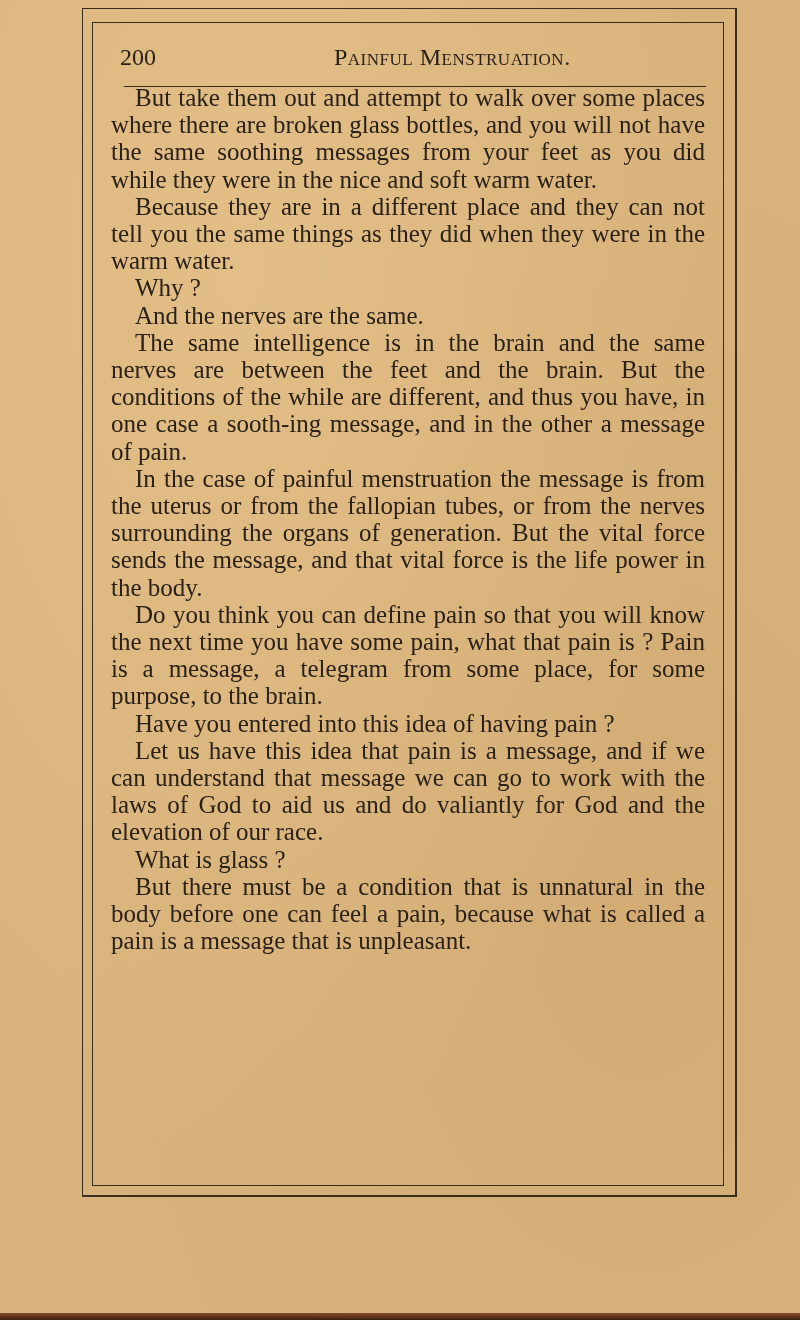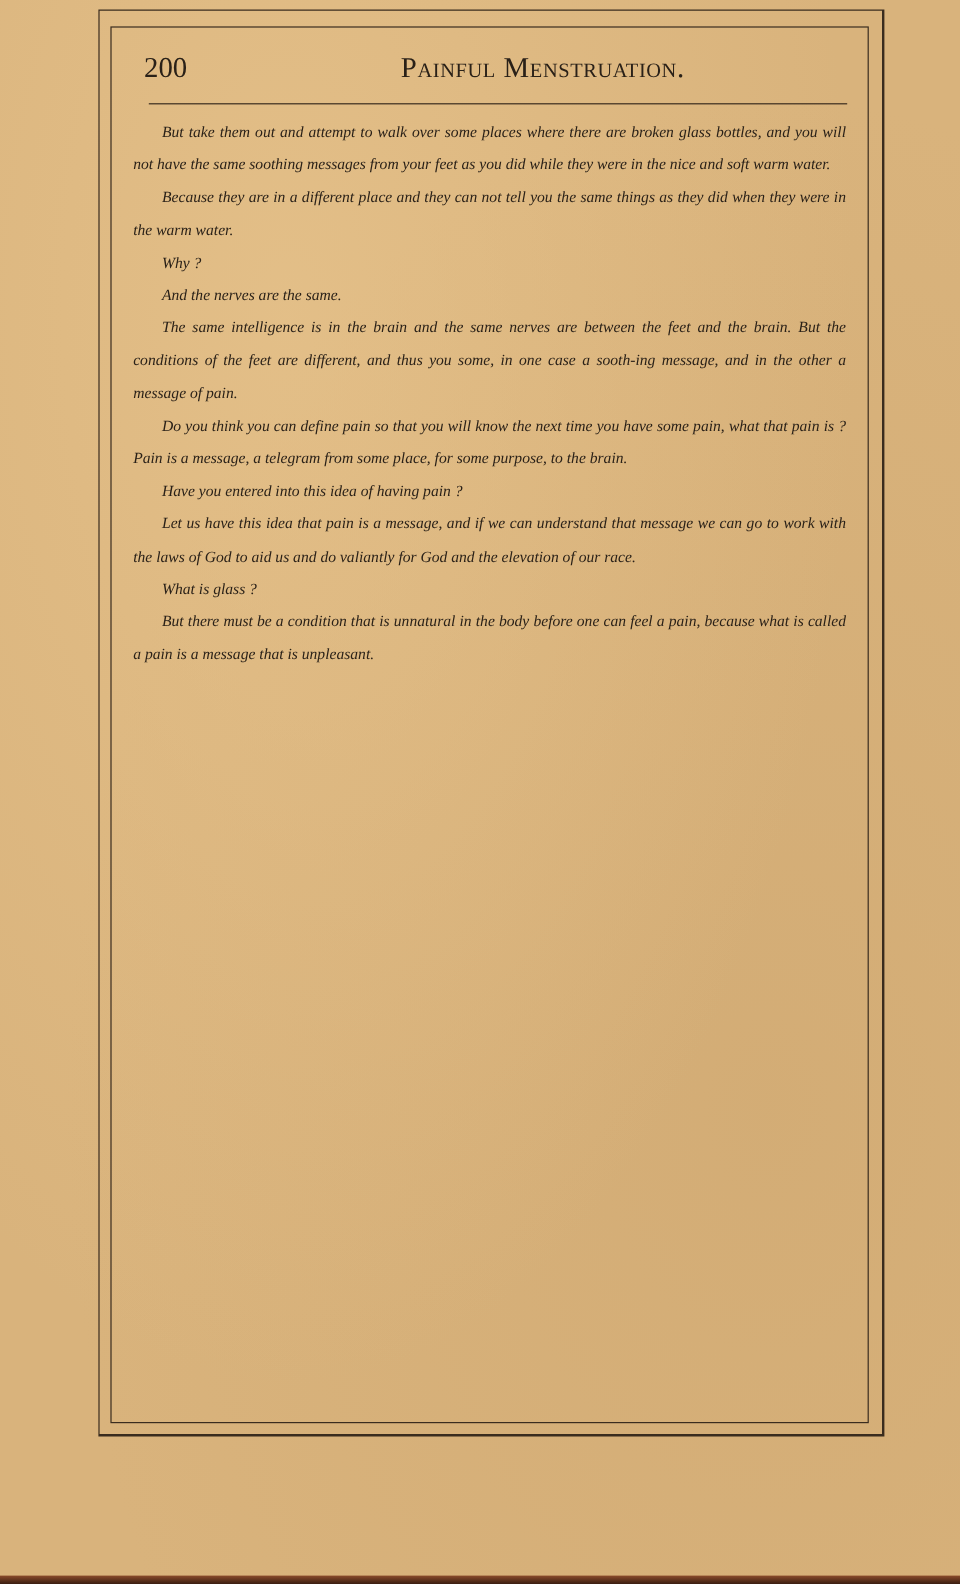--- a/index.html
+++ b/index.html
@@ -29,24 +29,23 @@
   }
   .running-title {
     position: absolute; left: 170px; top: 0; font-size: 24px;
     font-family: "Liberation Serif", serif; font-variant: small-caps; letter-spacing: 0.5px; margin-left: 44px;
   }
   .head-rule {
     position: absolute; left: 124px; top: 86px; width: 582px; height: 0;
     border-top: 1.5px solid #3a2c1e;
   }
   .body-text {
-    position: absolute; left: 111px; top: 96px; width: 594px;
-    font-family: "Liberation Serif", serif; font-size: 13px; line-height: 27.2px;
+    position: absolute; left: 111px; top: 84px; width: 594px;
+    font-family: "Liberation Serif", serif; font-size: 25px; line-height: 27.2px;
     text-align: justify;
-    font-style: italic;
   }
   .body-text p { margin: 0; text-indent: 24px; }
   .bottom-strip {
     position: absolute; left: 0; top: 1313px; width: 800px; height: 7px;
     background: linear-gradient(to bottom, #8a4a2a, #3a1e12);
   }
 </style>
 </head>
 <body>
 
@@ -57,21 +56,22 @@
   <span class="page-number">200</span>
   <span class="running-title">Painful Menstruation.</span>
 </div>
 <div class="head-rule"></div>
 
 <div class="body-text">
   <p>But take them out and attempt to walk over some places where there are broken glass bottles, and you will not have the same soothing messages from your feet as you did while they were in the nice and soft warm water.</p>
   <p>Because they are in a different place and they can not tell you the same things as they did when they were in the warm water.</p>
   <p>Why ?</p>
   <p>And the nerves are the same.</p>
-  <p>The same intelligence is in the brain and the same nerves are between the feet and the brain.  But the conditions of the feet are different, and thus you some, in one case a sooth-ing message, and in the other a message of pain.</p>
+  <p>The same intelligence is in the brain and the same nerves are between the feet and the brain.  But the conditions of the while are different, and thus you have, in one case a sooth-ing message, and in the other a message of pain.</p>
+  <p>In the case of painful menstruation the message is from the uterus or from the fallopian tubes, or from the nerves surrounding the organs of generation.  But the vital force sends the message, and that vital force is the life power in the body.</p>
   <p>Do you think you can define pain so that you will know the next time you have some pain, what that pain is ? Pain is a message, a telegram from some place, for some purpose, to the brain.</p>
   <p>Have you entered into this idea of having pain ?</p>
   <p>Let us have this idea that pain is a message, and if we can understand that message we can go to work with the laws of God to aid us and do valiantly for God and the elevation of our race.</p>
   <p>What is glass ?</p>
   <p>But there must be a condition that is unnatural in the body before one can feel a pain, because what is called a pain is a message that is unpleasant.</p>
 </div>
 
 <div class="bottom-strip"></div>
 
 </body></html>

